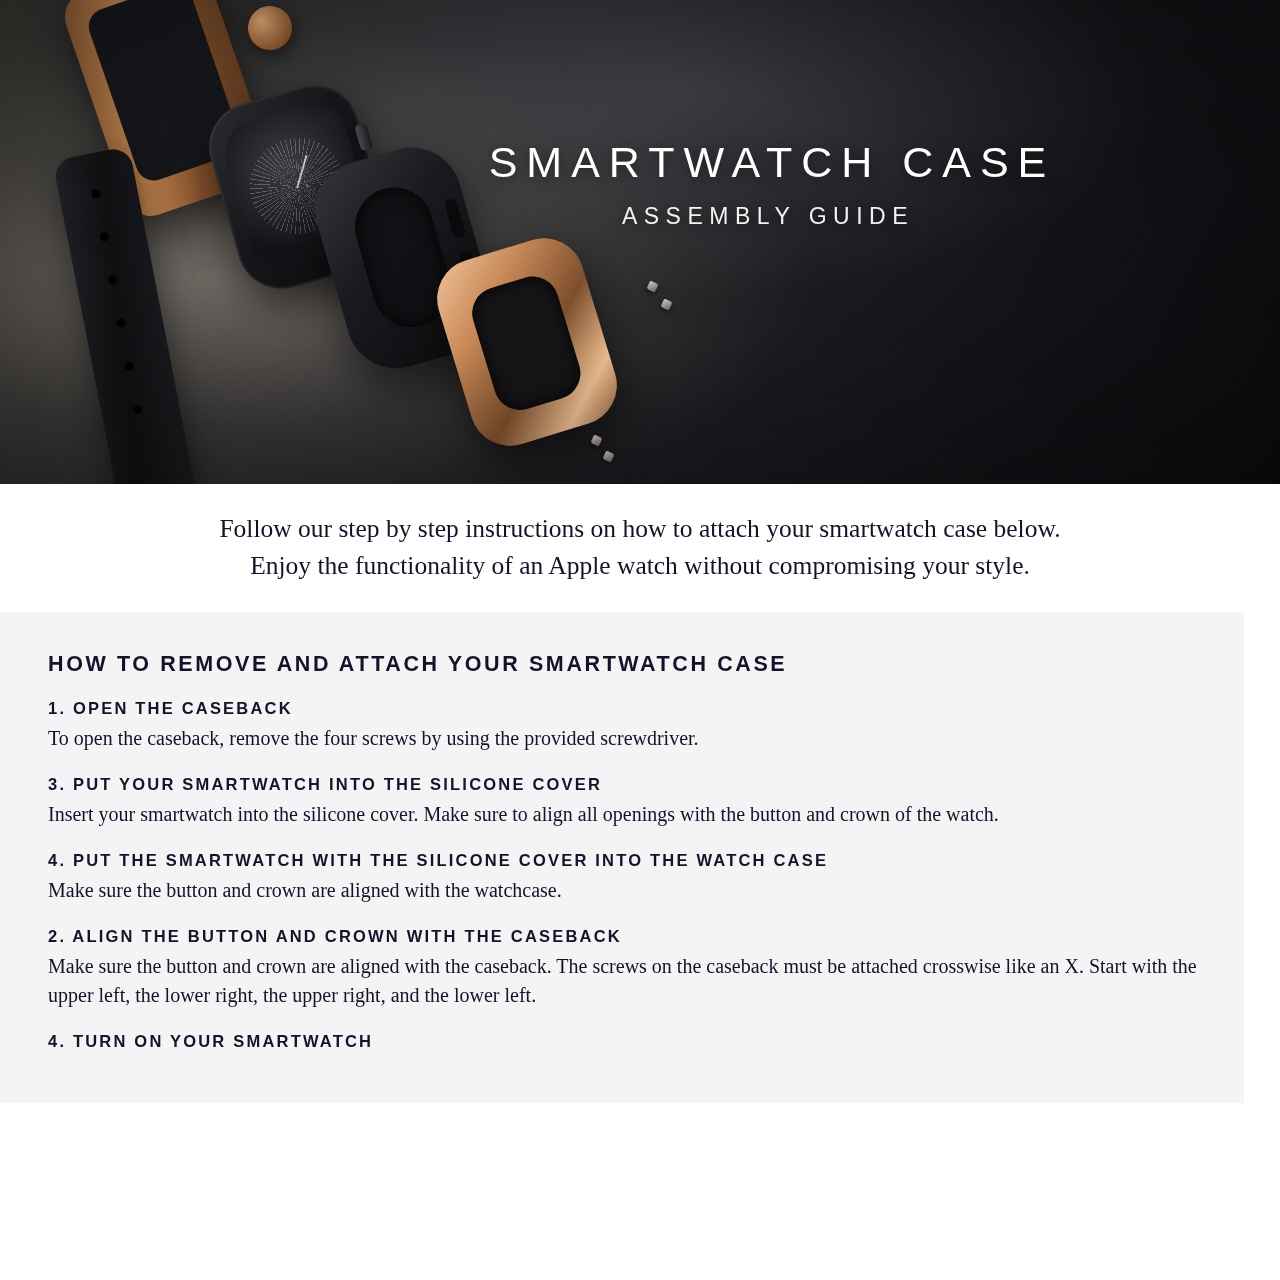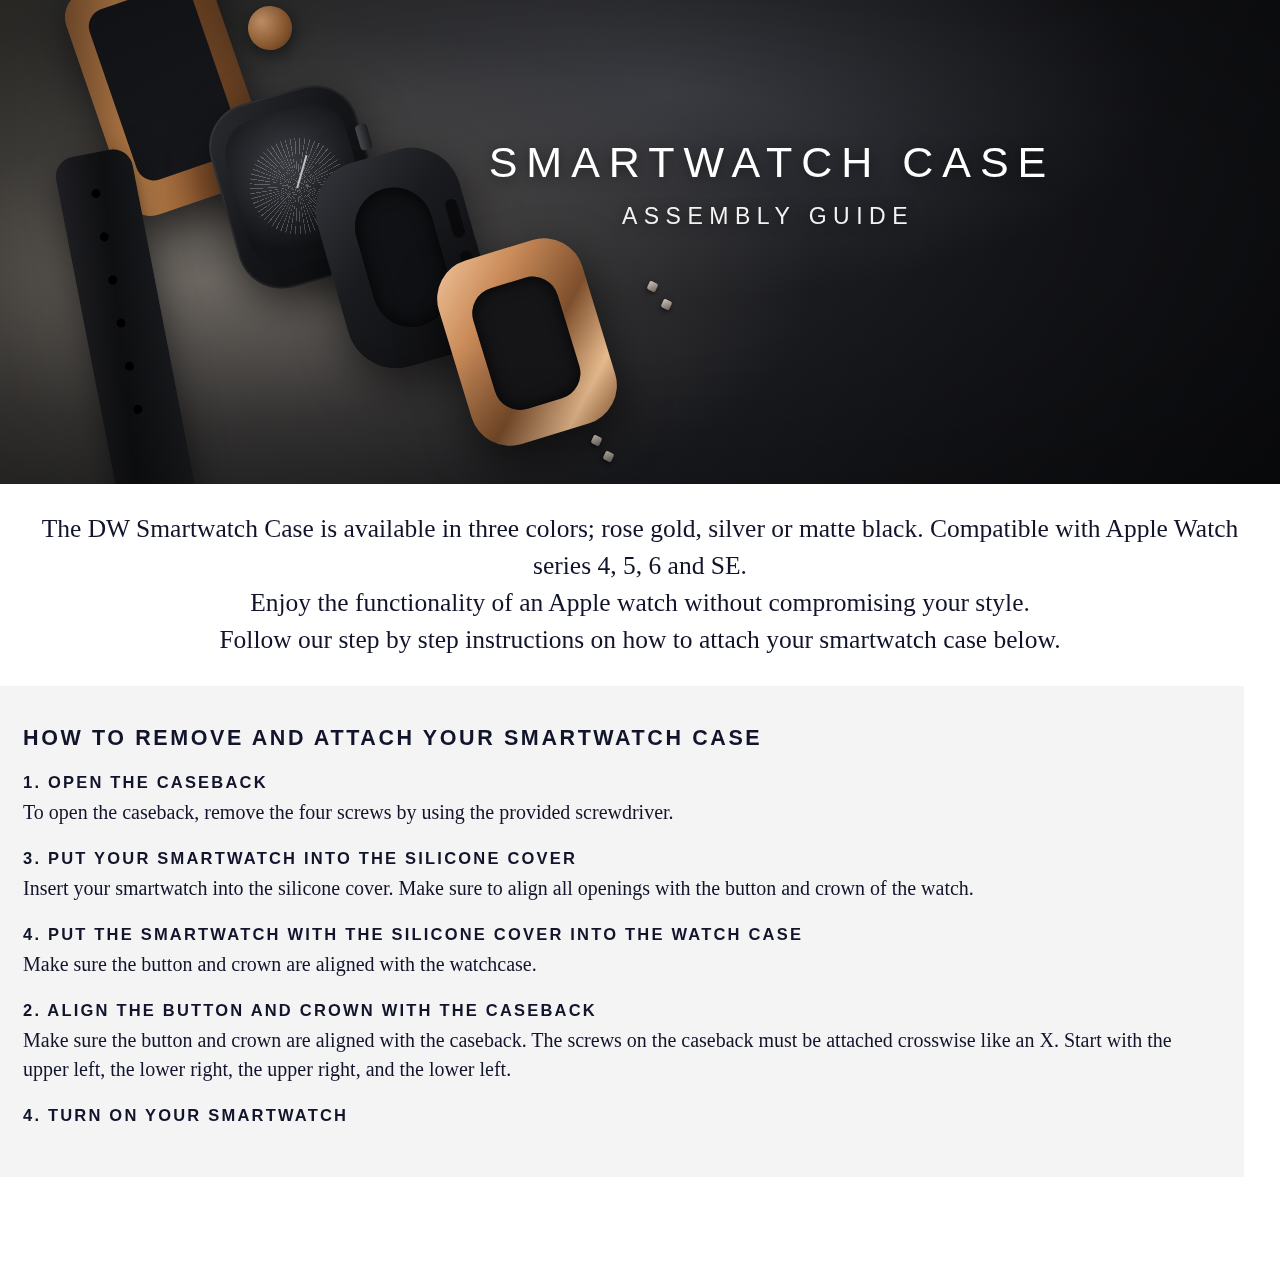--- a/index.html
+++ b/index.html
@@ -233,21 +233,21 @@
     font-size: 25.5px;
     line-height: 37px;
     color: #11142b;
     font-family: "Liberation Serif", serif;
   }
 
   
   .steps {
     width: 1244px;
     background: #f4f4f4;
-    padding: 40px 32px 30px 23px;
+    padding: 40px 32px 30px 48px;
     box-sizing: border-box;
   }
   .steps-heading {
     font-family: "Liberation Sans", sans-serif;
     font-size: 21.5px;
     font-weight: 700;
     letter-spacing: 2.6px;
     color: #11142b;
     margin: 0 0 22px 0;
   }
@@ -303,23 +303,22 @@
 
   <div class="hero-vignette"></div>
 
   <div class="hero-title-wrap">
     <h1 class="hero-title">SMARTWATCH CASE</h1>
     <div class="hero-sub">ASSEMBLY GUIDE</div>
   </div>
 </div>
 
 <section class="intro">
-  <p>The DW Smartwatch Case is available in three colors; rose gold, silver or matte black. Compatible with Apple Watch series 4, 5, 6 and SE.</p>
+  <p>Follow our step by step instructions on how to attach your smartwatch case below.</p>
   <p>Enjoy the functionality of an Apple watch without compromising your style.</p>
-  <p>Follow our step by step instructions on how to attach your smartwatch case below.</p>
 </section>
 
 <section class="steps">
   <h2 class="steps-heading">HOW TO REMOVE AND ATTACH YOUR SMARTWATCH CASE</h2>
 
   <div class="step-block">
     <div class="step-title">1. OPEN THE CASEBACK</div>
     <p class="step-body">To open the caseback, remove the four screws by using the provided screwdriver.</p>
   </div>
 

